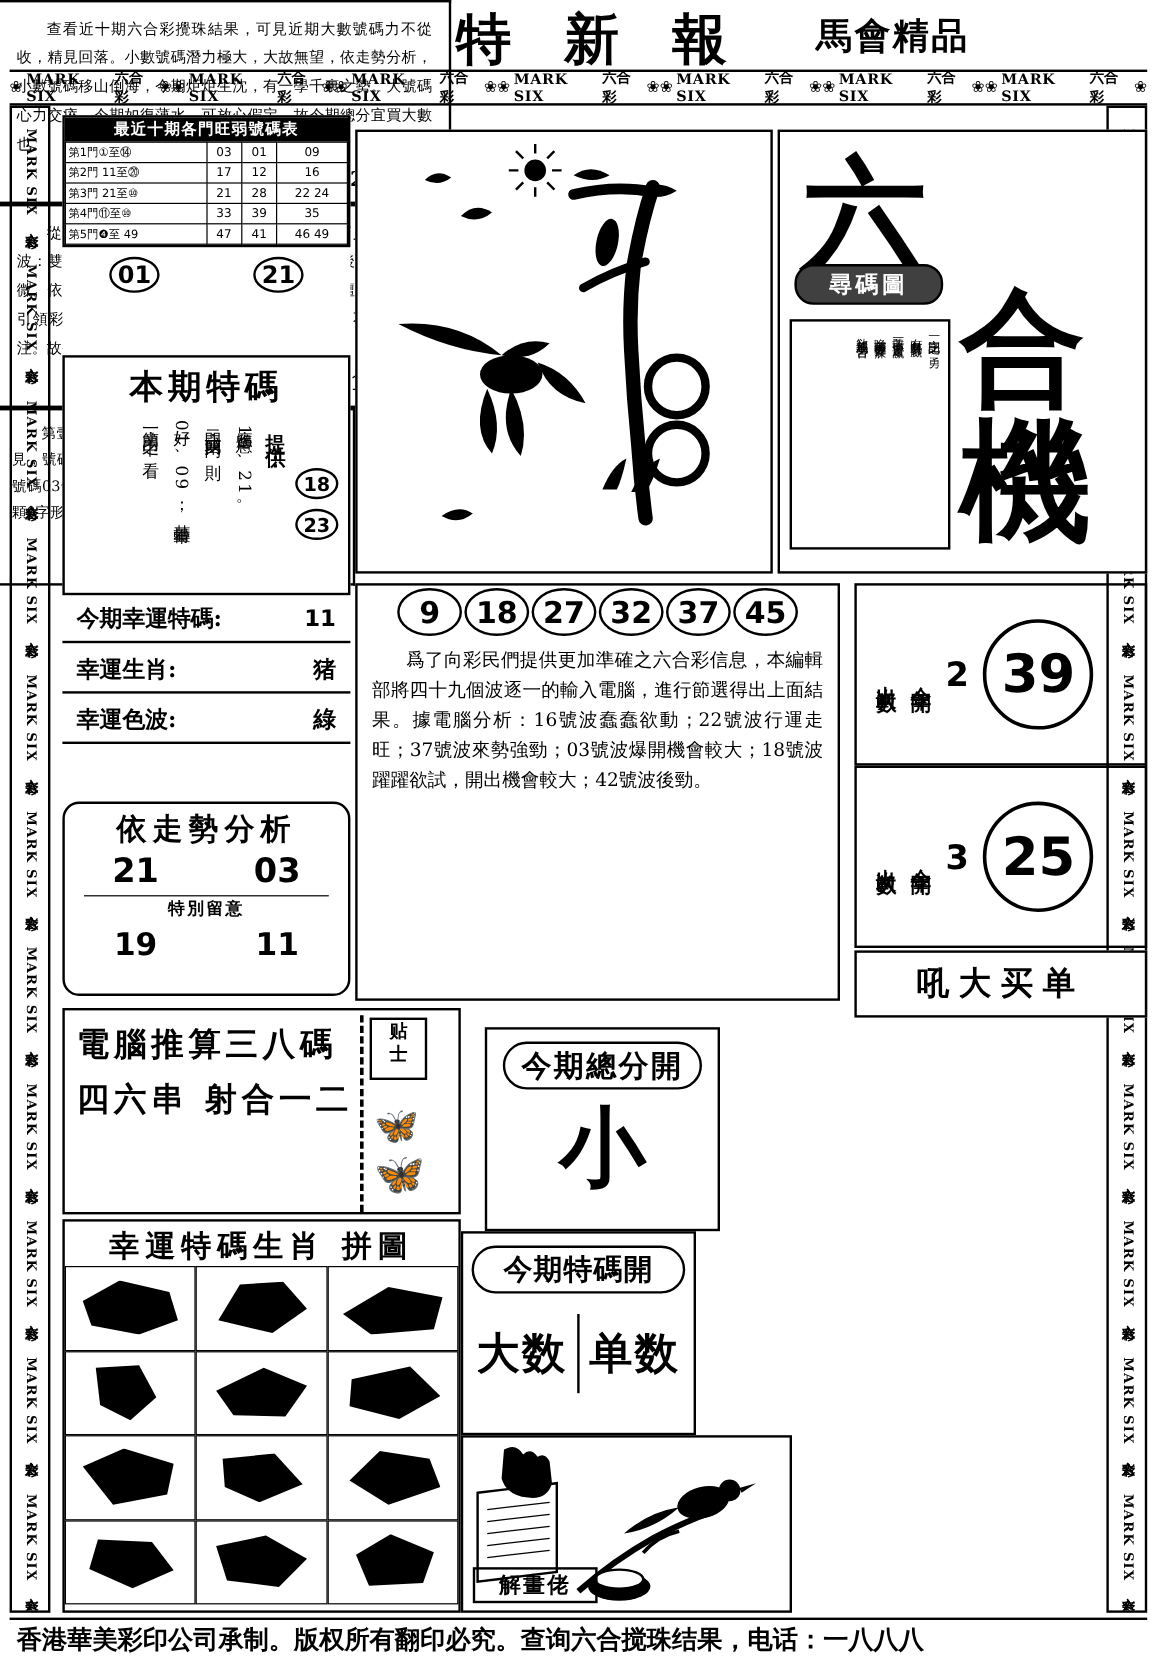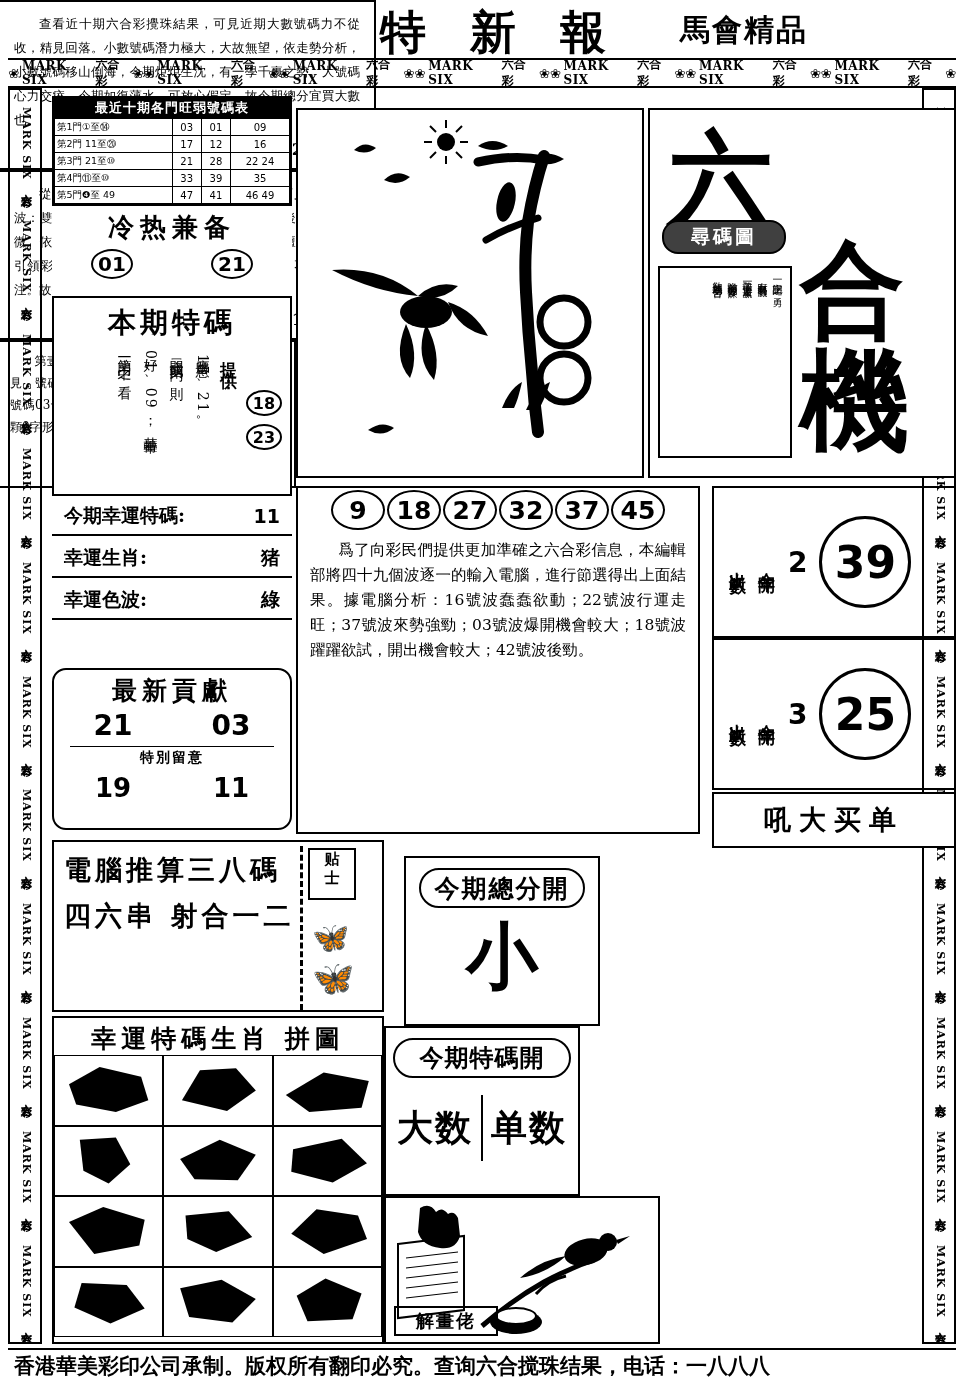--- a/index.html
+++ b/index.html
@@ -355,21 +355,20 @@
             <td class="lbl cn">第5門❹至 49</td>
             <td>47</td>
             <td>41</td>
             <td>46 49</td>
           </tr>
         </tbody>
     </table>
   </div>
 
   <div class="box" id="lengre">
-    <div class="t cn">冷热兼备</div>
     <div class="nums">
       <div class="circnum">01</div>
       <div class="circnum">21</div>
     </div>
   </div>
 
   <div class="box" id="benqi">
     <div class="hd cn">本期特碼</div>
     <div class="body">
       <div class="vtext cn">第一門之中，看</div>
@@ -391,21 +390,21 @@
   <div class="luckyrow" style="top:540px;">
     <span class="lab cn">幸運生肖:</span>
     <span class="val cn">猪</span>
   </div>
   <div class="luckyrow" style="top:582px;">
     <span class="lab cn">幸運色波:</span>
     <span class="val cn">綠</span>
   </div>
 
   <div class="box" id="gongxian">
-    <div class="t cn">最新貢獻</div>
+    <div class="t cn">依走勢分析</div>
     <div class="pair">
       <span>21</span>
       <span>03</span>
     </div>
     <div class="sub cn">特別留意</div>
     <div class="pair2">
       <span>19</span>
       <span>11</span>
     </div>
   </div>

